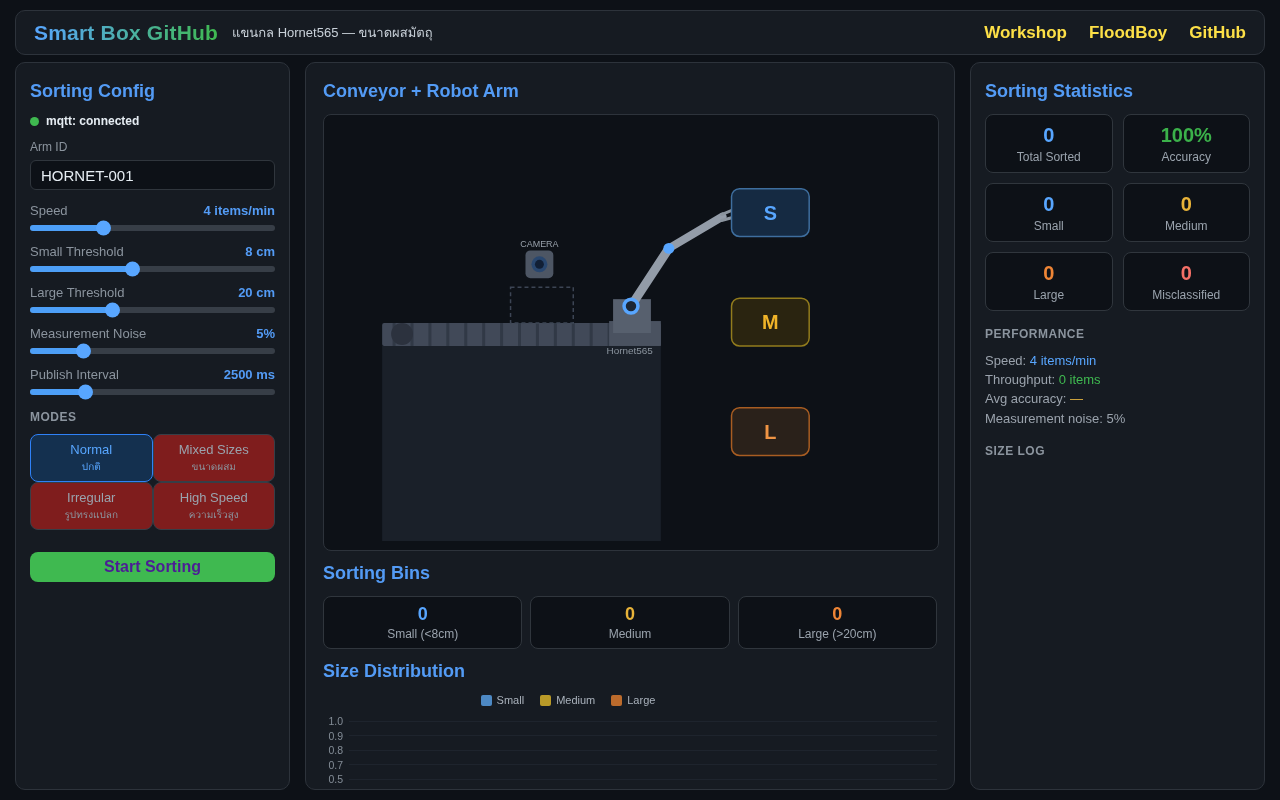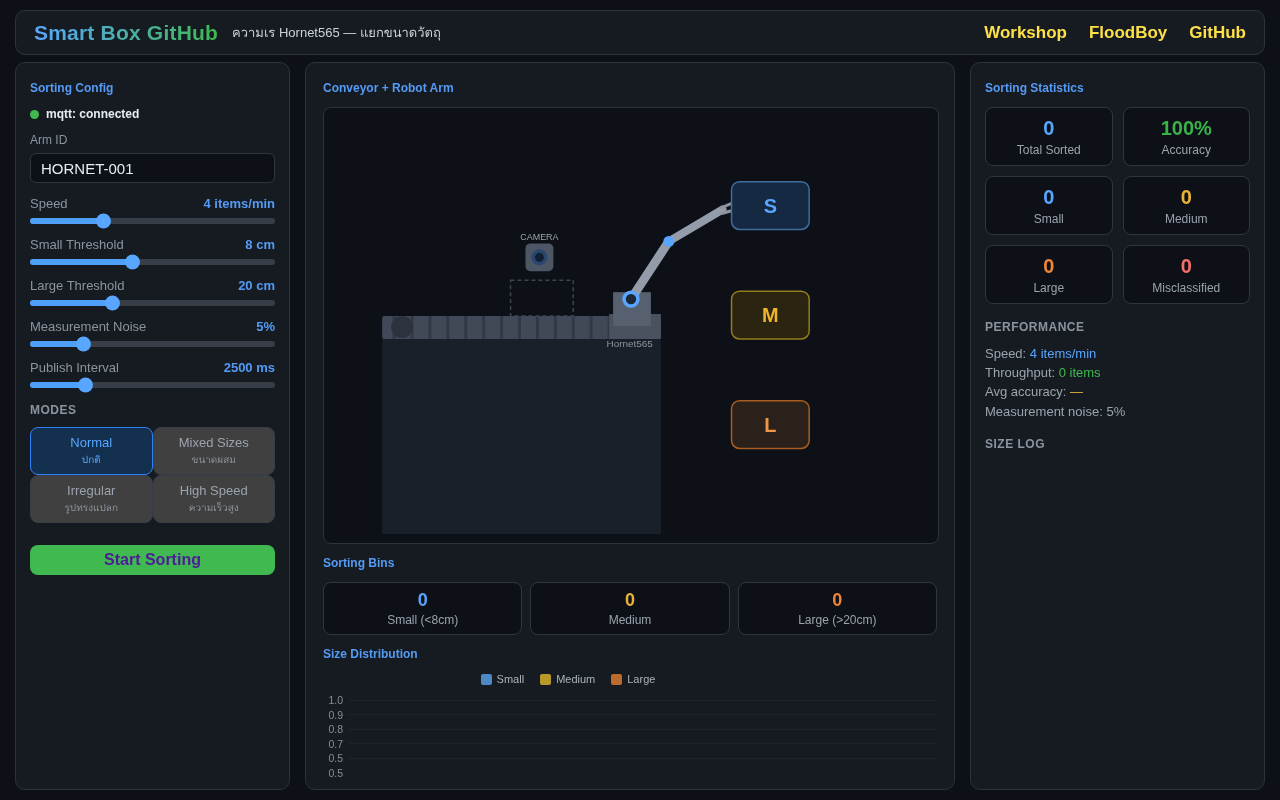--- a/index.html
+++ b/index.html
@@ -30,21 +30,21 @@
     letter-spacing:.2px;
   }
   .app-subtitle { font-size:13px; color:#c9d1d9; margin-left:14px; }
   .header-links { margin-left:auto; display:flex; gap:22px; }
   .header-links a { color:#fde047; font-size:17px; font-weight:bold; text-decoration:none; cursor:pointer; }
   
   .columns { display:flex; gap:15px; align-items:flex-start; }
   .col-left  { width:275px; height:728px; padding:18px 14px; }
   .col-mid   { width:650px; height:728px; padding:18px 17px; overflow:hidden; }
   .col-right { width:295px; height:728px; padding:18px 14px; }
-  h2.section { color:#539bf5; font-size:12px; font-weight:bold; margin-bottom:12px; }
+  h2.section { color:#539bf5; font-size:18px; font-weight:bold; margin-bottom:12px; }
   h3.subhead { color:#8b949e; font-size:12px; font-weight:bold; letter-spacing:.5px; }
   
   .mqtt-row { display:flex; align-items:center; gap:7px; margin-bottom:12px; }
   .mqtt-dot { width:9px; height:9px; border-radius:50%; background:#3fb950; }
   .mqtt-text { font-size:12px; color:#e6edf3; font-weight:bold; }
   .field-label { font-size:12px; color:#8b949e; margin-bottom:6px;margin-top:12px; }
   .text-input {
     width:100%; height:30px;
     background:#0d1117; border:1px solid #30363d; border-radius:6px;
     color:#e6edf3; font-size:15px; padding:0 10px;
@@ -59,21 +59,21 @@
     position:relative; height:6px; border-radius:3px; background:#373e47; cursor:pointer;
   }
   .slider-fill { position:absolute; left:0; top:0; height:6px; border-radius:3px; background:#4d9ff7; }
   .slider-thumb {
     position:absolute; top:50%; width:15px; height:15px; margin-left:-8px;
     transform:translateY(-50%); border-radius:50%; background:#58a6ff;
   }
   .modes-title { margin:15px 0 10px; }
   .modes-grid { display:grid; grid-template-columns:1fr 1fr; gap:0; }
   .mode-btn {
-    background:#404040; border:1px solid #373e47; border-radius:8px;
+    background:#7f1d1d; border:1px solid #373e47; border-radius:8px;
     padding:7px 4px; text-align:center; cursor:pointer;
   }
   .mode-btn .m-label { font-size:13px; color:#9aa3ad; }
   .mode-btn .m-sub { font-size:10px; color:#8b949e; margin-top:2px; }
   .mode-btn.active { background:#14304f; border-color:#2f81f7; }
   .mode-btn.active .m-label, .mode-btn.active .m-sub { color:#58a6ff; }
   .start-btn {
     margin-top:22px; width:100%; height:30px;
     background:#3fb950; border:none; border-radius:8px;
     color:#4c1d95; font-size:16px; font-weight:bold; cursor:pointer;
@@ -110,21 +110,21 @@
   .stat-label { font-size:12px; color:#9aa3ad; margin-top:3px; }
   .perf-lines { margin:10px 0 16px; }
   .perf-line { font-size:13px; color:#9ba3ad; line-height:1.48; }
   .perf-line b { font-weight:normal; }
 </style>
 </head>
 <body>
 
 <div class="panel header">
   <span class="app-title">Smart Box GitHub</span>
-  <span class="app-subtitle">ความเร Hornet565 — แยกขนาดวัตถุ</span>
+  <span class="app-subtitle">แขนกล Hornet565 — ขนาดผสมัตถุ</span>
   <div class="header-links">
     <a>Workshop</a>
     <a>FloodBoy</a>
     <a>GitHub</a>
   </div>
 </div>
 
 <div class="columns">
 
   <div class="panel col-left">

